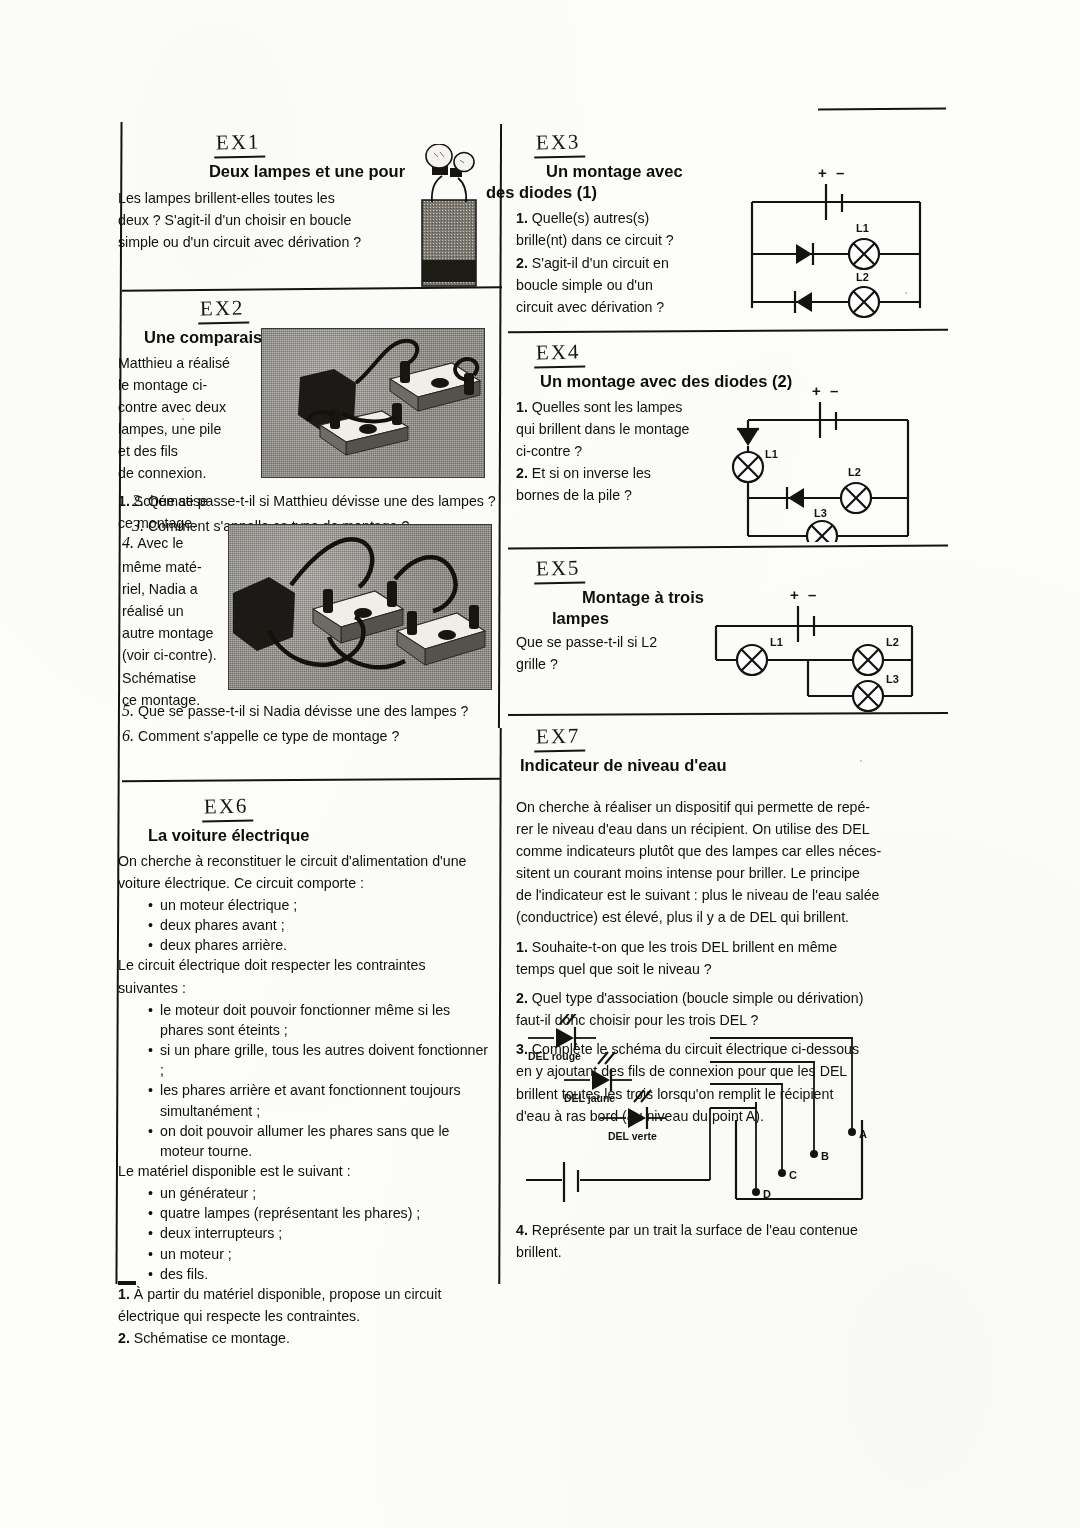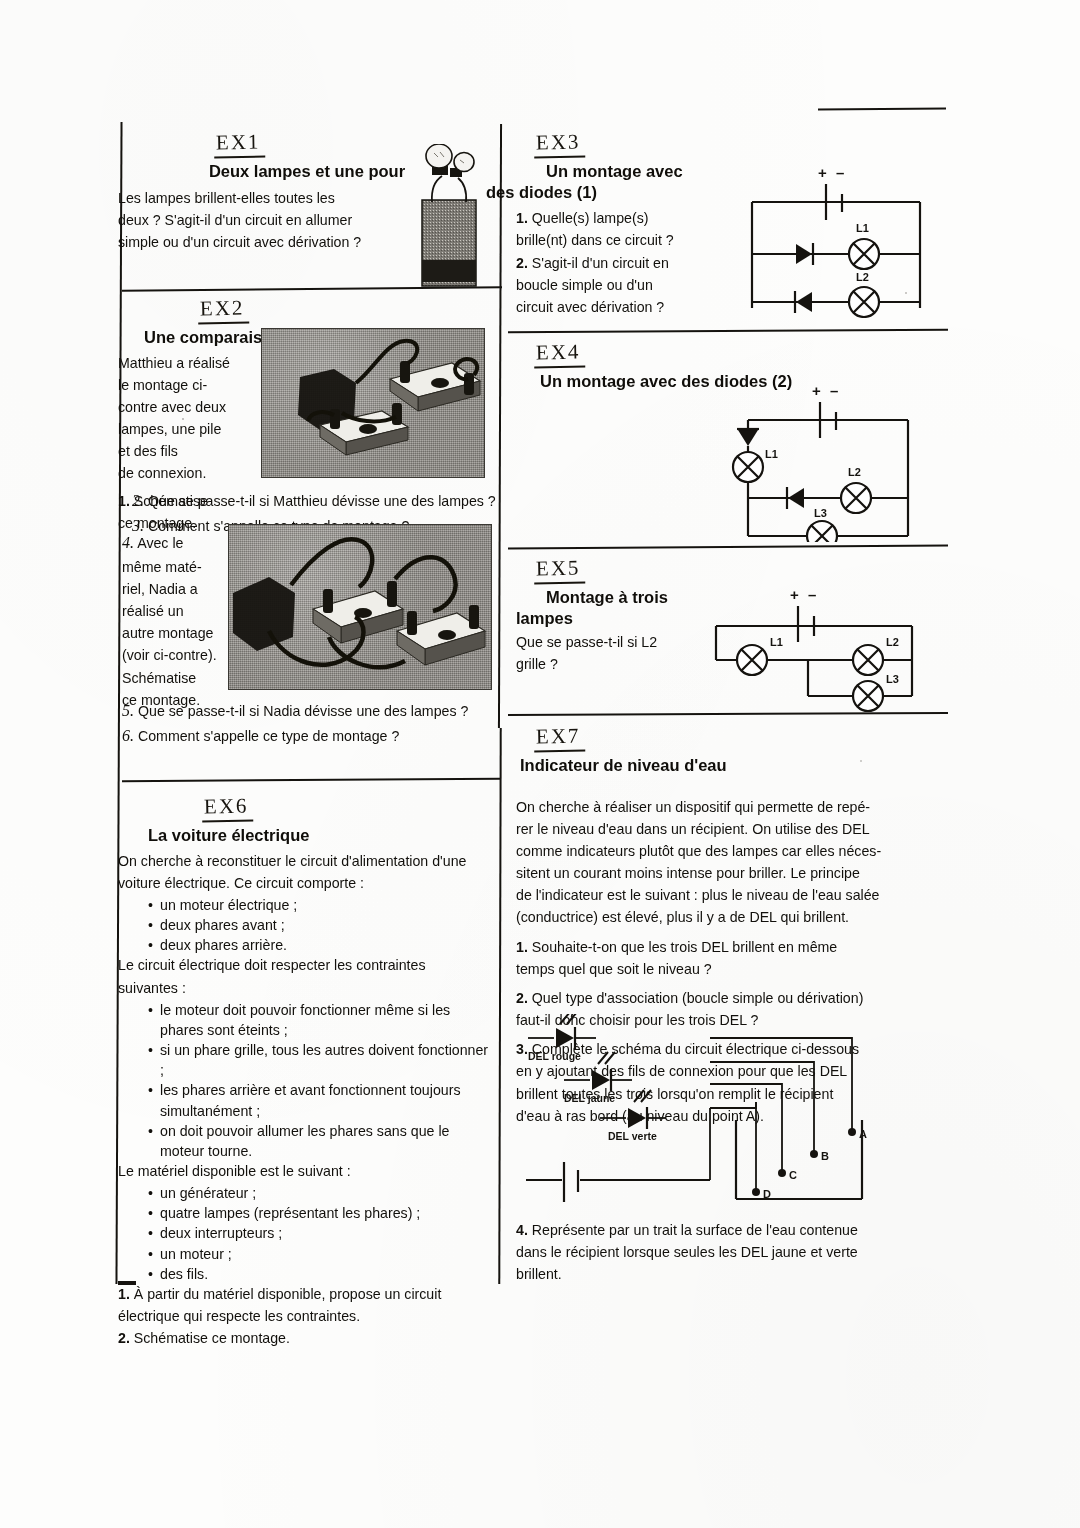--- a/index.html
+++ b/index.html
@@ -171,21 +171,21 @@
 
     <div class="col col-left">
 
       <div class="ex" style="top:14px;">
         <div class="ex-tag-wrap left-ish">
           <span class="ex-tag">EX1</span>
         </div>
         <div class="ex-title center">Deux lampes et une pour</div>
         <div class="body-txt" style="width:268px;margin-top:6px;">
           <p>Les lampes brillent-elles toutes les</p>
-          <p>deux ? S'agit-il d'un circuit en allumer</p>
+          <p>deux ? S'agit-il d'un choisir en boucle</p>
           <p>simple ou d'un circuit avec dérivation ?</p>
         </div>
 
         <div class="fig" style="left:288px;top:14px;width:86px;height:146px;">
           <svg width="86" height="146" viewBox="0 0 86 146">
             <defs>
               <pattern id="grain" width="3" height="3" patternUnits="userSpaceOnUse">
                 <rect width="3" height="3" fill="#7d7a74"></rect>
                 <rect width="1" height="1" fill="#c9c6c0"></rect>
                 <rect x="2" y="1" width="1" height="1" fill="#56534e"></rect>
@@ -376,21 +376,21 @@
         <div class="ex-tag-wrap left-ish2" style="padding-left:18px;">
           <span class="ex-tag">EX3</span>
         </div>
         <div class="ex-title indent" style="width:212px;">
           <span>Un montage avec</span><br>
           <span style="display:inline-block;text-indent:0;margin-left:-30px;">des diodes (1)</span>
         </div>
         <div class="body-txt" style="width:210px;margin-top:6px;">
           <p>
             <span class="qnum">1.</span>
-            <span>Quelle(s) lampe(s)</span>
+            <span>Quelle(s) autres(s)</span>
           </p>
           <p>brille(nt) dans ce circuit ?</p>
           <p>
             <span class="qnum">2.</span>
             <span>S'agit-il d'un circuit en</span>
           </p>
           <p>boucle simple ou d'un</p>
           <p>circuit avec dérivation ?</p>
         </div>
 
@@ -433,20 +433,33 @@
             </g>
           </svg>
         </div>
       </div>
 
       <div class="ex" style="top:224px;">
         <div class="ex-tag-wrap left-ish2" style="padding-left:18px;">
           <span class="ex-tag">EX4</span>
         </div>
         <div class="ex-title" style="padding-left:24px;">Un montage avec des diodes (2)</div>
+        <div class="body-txt" style="width:210px;margin-top:5px;">
+          <p>
+            <span class="qnum">1.</span>
+            <span>Quelles sont les lampes</span>
+          </p>
+          <p>qui brillent dans le montage</p>
+          <p>ci-contre ?</p>
+          <p>
+            <span class="qnum">2.</span>
+            <span>Et si on inverse les</span>
+          </p>
+          <p>bornes de la pile ?</p>
+        </div>
 
         <div class="fig" style="left:196px;top:36px;width:232px;height:166px;">
           <svg width="232" height="166" viewBox="0 0 232 166">
 
             <path d="M36,44 H196" class="wire"></path>
             <path d="M196,44 V112" class="wire"></path>
             <path d="M36,44 V54" class="wire"></path>
 
             <path d="M108,26 V62" class="wire" stroke-width="2.6"></path>
             <path d="M124,36 V54" class="wire" stroke-width="3.4"></path>
@@ -486,21 +499,21 @@
               <text class="lbl" x="102" y="141">L3</text>
             </g>
           </svg>
         </div>
       </div>
 
       <div class="ex" style="top:440px;">
         <div class="ex-tag-wrap left-ish2" style="padding-left:18px;">
           <span class="ex-tag">EX5</span>
         </div>
-        <div class="ex-title indent" style="width:200px;">
+        <div class="ex-title indent" style="width:200px;margin-left:36px;">
           <span>Montage à trois</span><br>
           <span style="display:inline-block;margin-left:-30px;">lampes</span>
         </div>
         <div class="body-txt" style="width:200px;margin-top:4px;">
           <p>Que se passe-t-il si L2</p>
           <p>grille ?</p>
         </div>
 
         <div class="fig" style="left:186px;top:28px;width:244px;height:132px;">
           <svg width="244" height="132" viewBox="0 0 244 132">
@@ -644,19 +657,18 @@
               <text class="lbl" x="249" y="184">D</text>
             </g>
           </svg>
         </div>
 
         <div class="body-txt" style="position:absolute;top:492px;left:0px;width:424px;">
           <p>
             <span class="qnum">4.</span>
             <span>Représente par un trait la surface de l'eau contenue</span>
           </p>
-          <p>dans le récipient lorsque seules les DEL jaune et verte</p>
           <p>brillent.</p>
         </div>
       </div>
     </div>
   </div>
 </div>
 
 </body></html>

